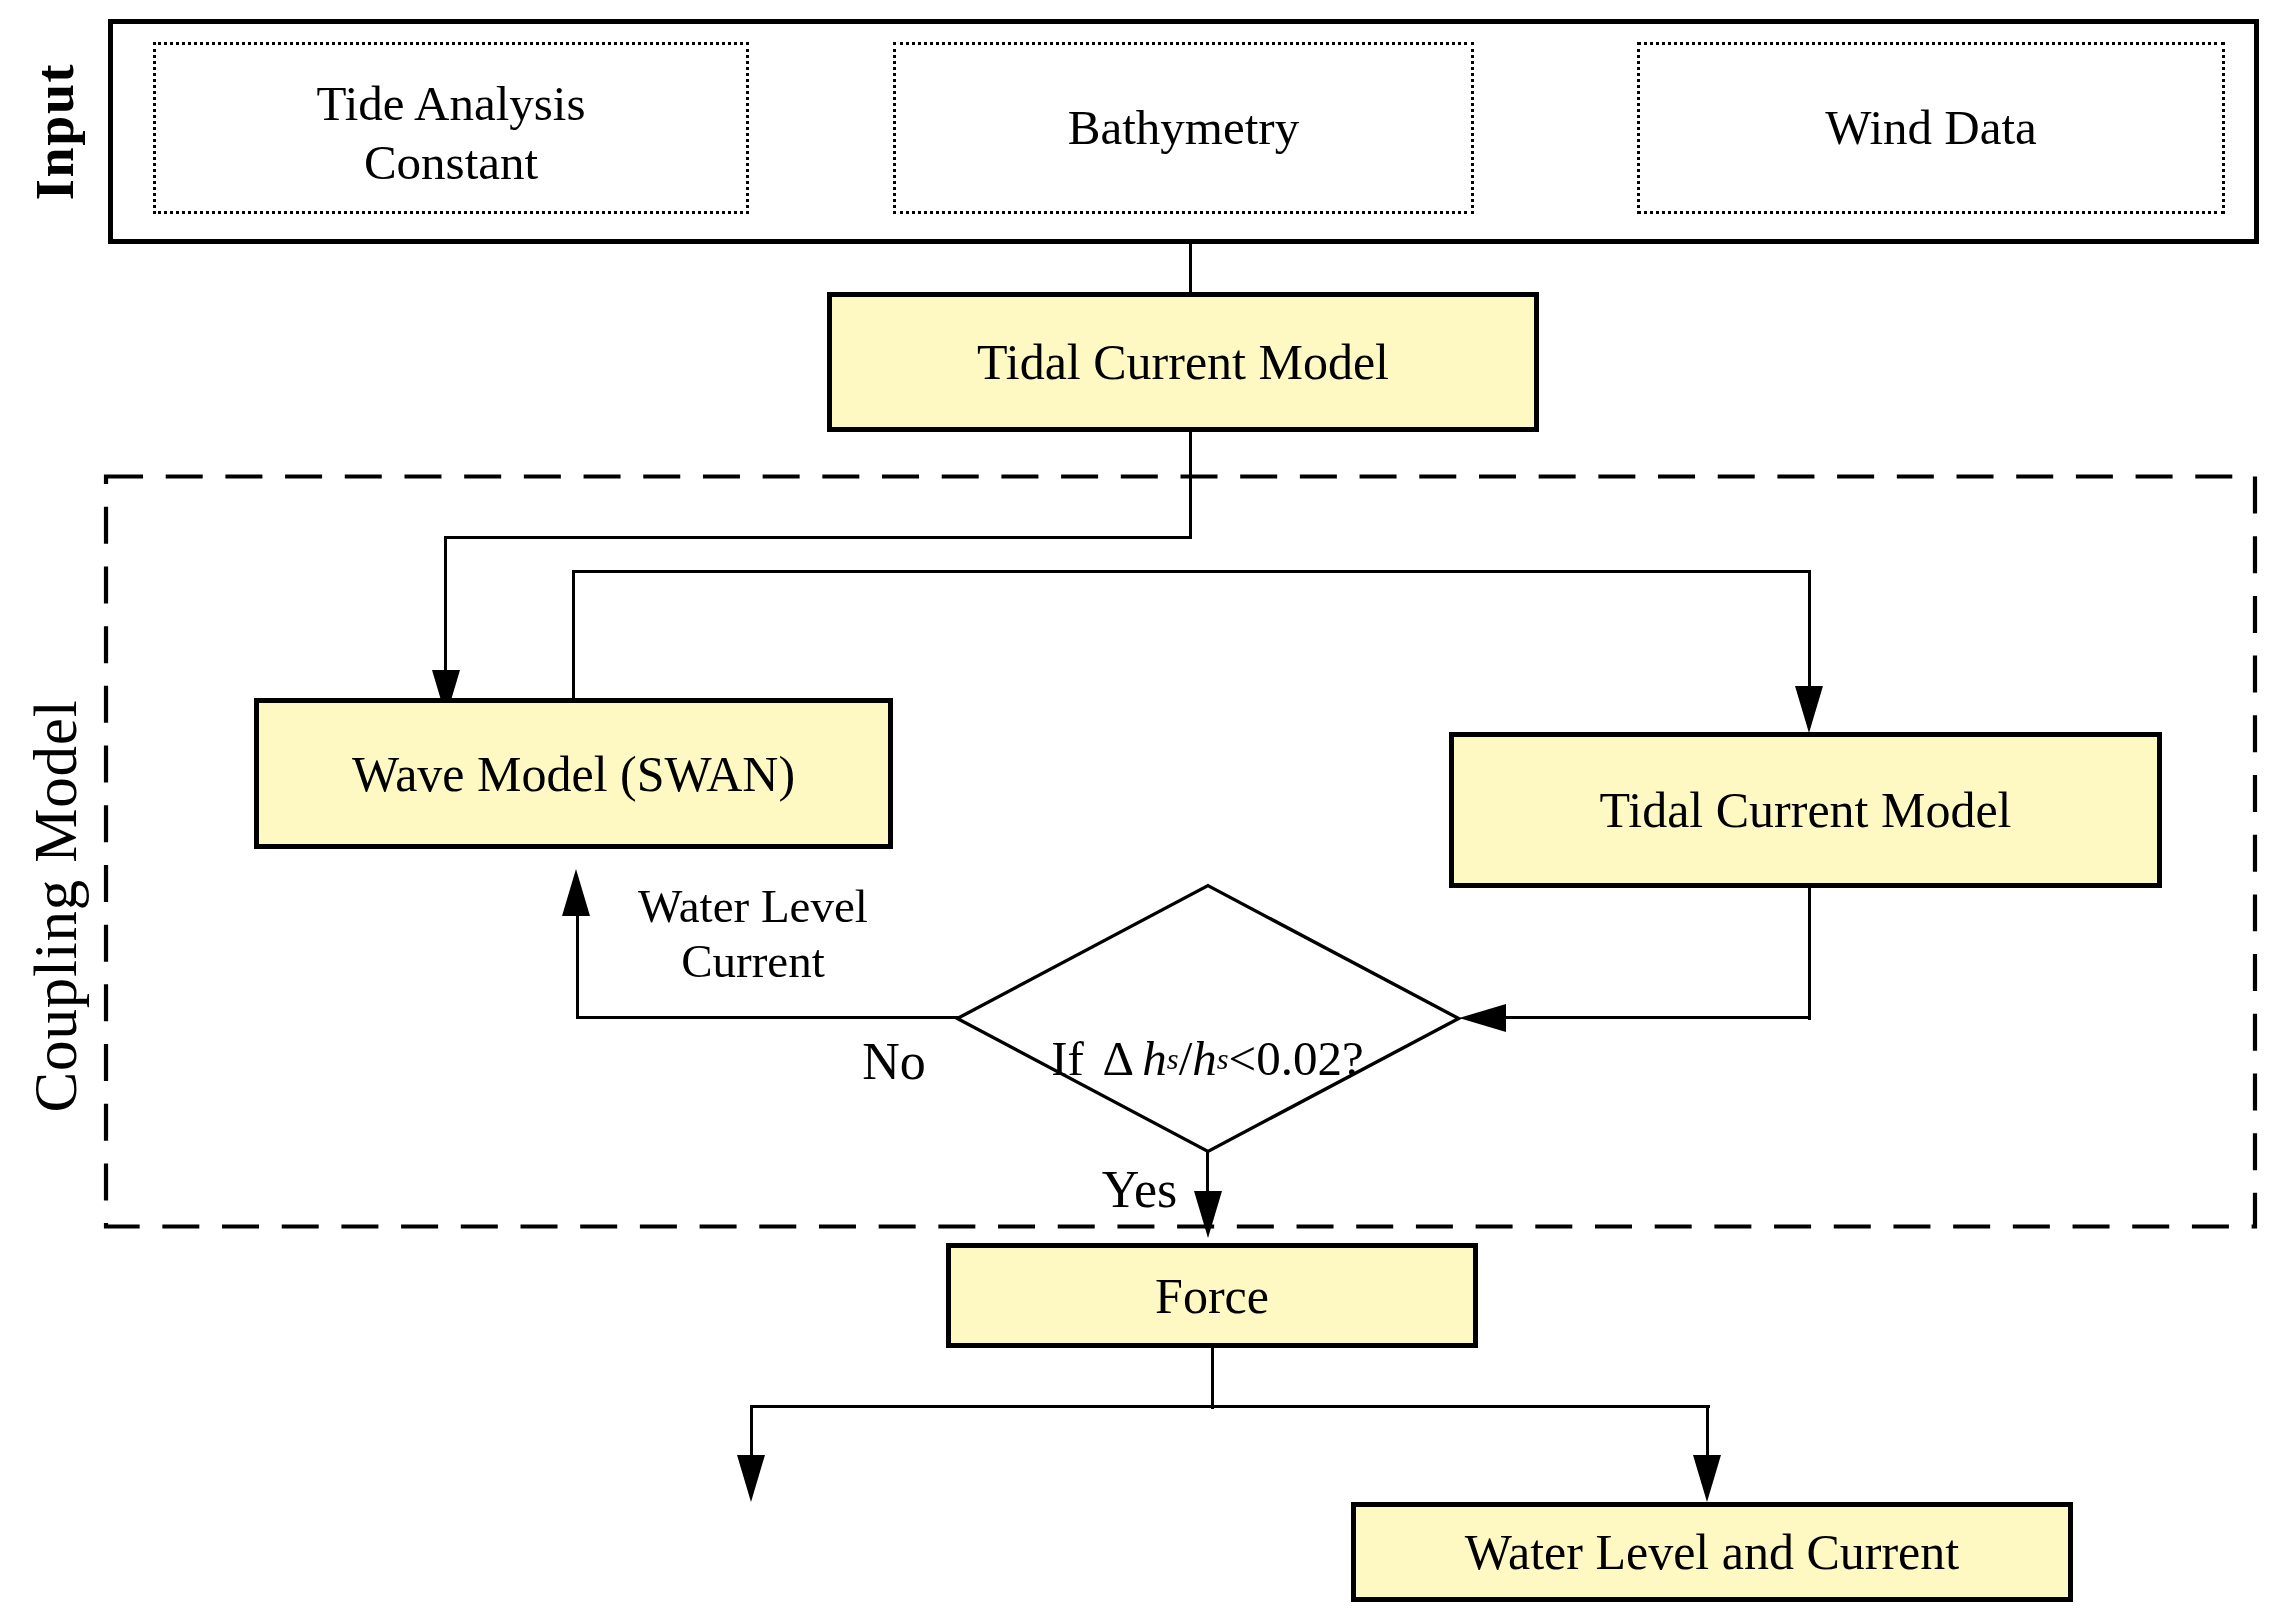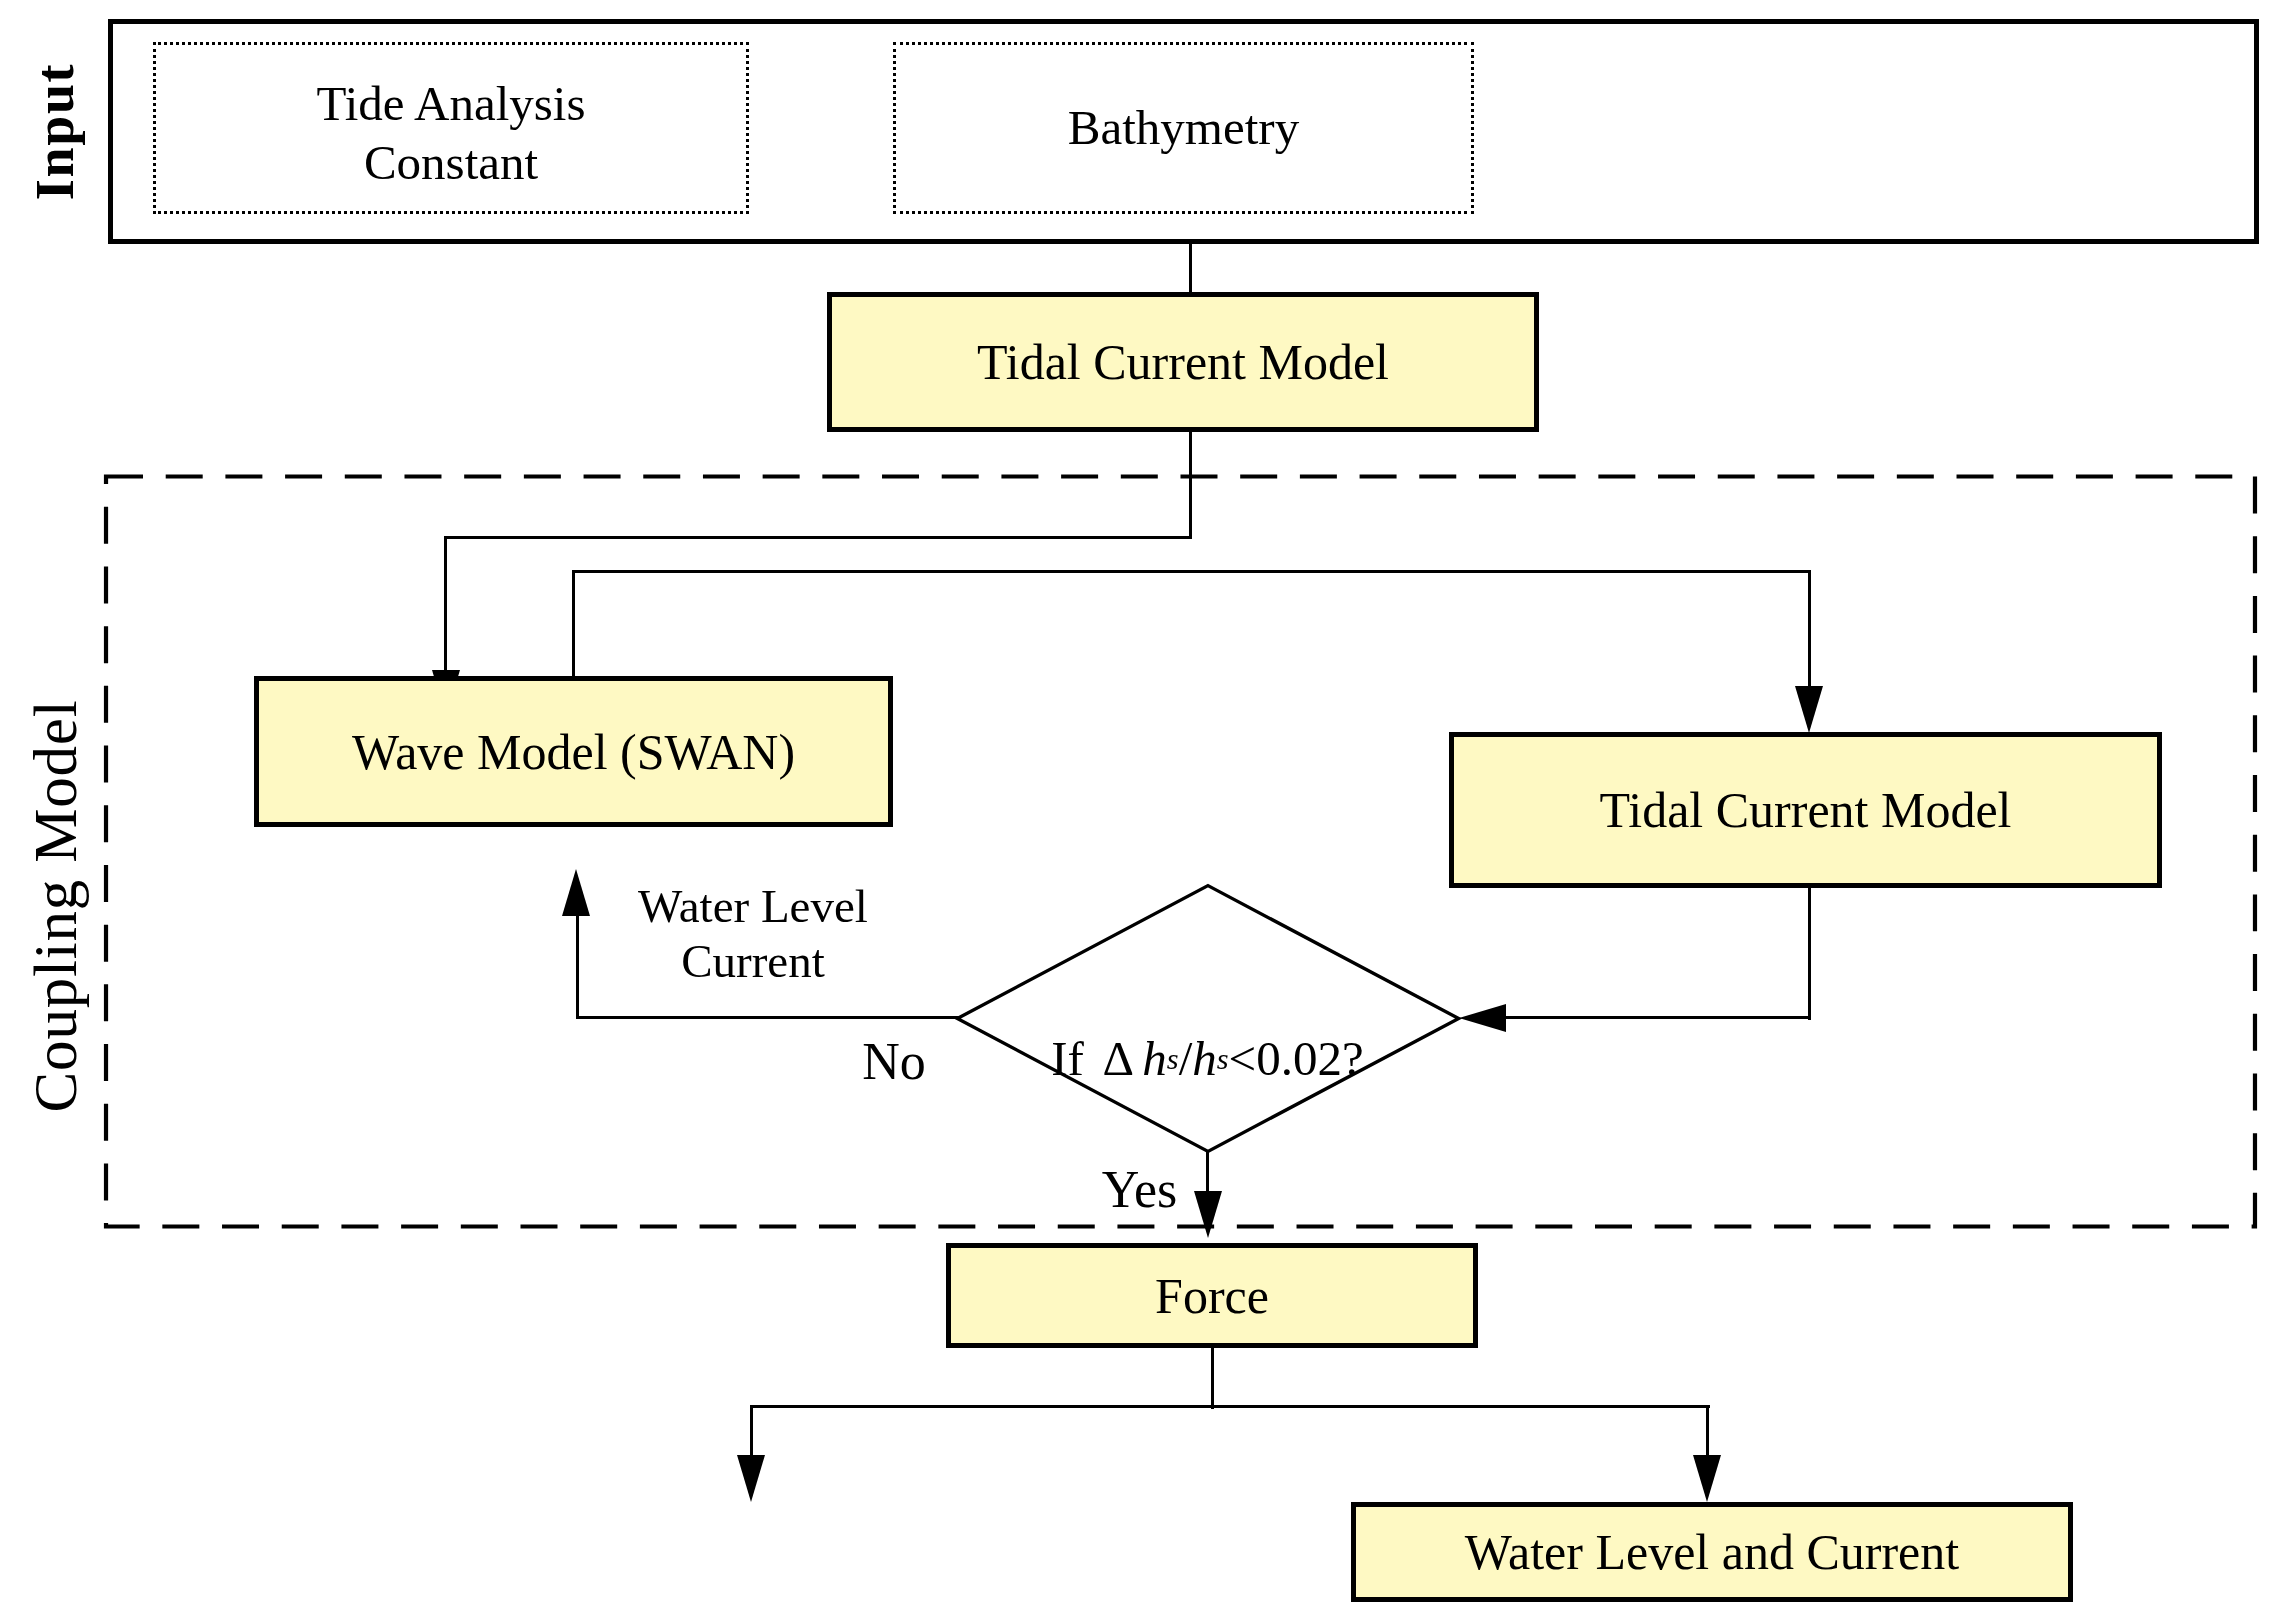--- a/index.html
+++ b/index.html
@@ -82,20 +82,23 @@
   <div class="lbl rot input-title" style="left:-72px;top:98px;width:252px;height:67px;">Input</div>
 
   <div class="dbox" style="left:153px;top:42px;width:596px;height:172px;">
     <span class="wrap2">Tide Analysis Constant</span>
   </div>
 
   <div class="dbox" style="left:893px;top:42px;width:581px;height:172px;">
     <span>Bathymetry</span>
   </div>
 
+  <div class="dbox" style="left:1637px;top:42px;width:588px;height:172px;">
+    <span>Wind Data</span>
+  </div>
 
   <div class="vline" style="left:1189px;top:242px;width:3.4px;height:50px;"></div>
 
   <div class="fbox" style="left:827px;top:292px;width:712px;height:140px;">
     <span>Tidal Current Model</span>
   </div>
 
   <svg style="left:103px;top:474px;" width="2155" height="755" viewBox="0 0 2562 898">
     <rect x="3" y="3" width="2556" height="892" fill="none" stroke="#000" stroke-width="5" stroke-dasharray="44 27"></rect>
   </svg>
@@ -105,21 +108,21 @@
   <div class="vline" style="left:1189px;top:432px;width:3.4px;height:107px;"></div>
   <div class="hline" style="left:444px;top:536px;width:748px;height:3.4px;"></div>
   <div class="vline" style="left:444px;top:539px;width:3.4px;height:131px;"></div>
   <div class="ah-down" style="left:432px;top:670px;"></div>
 
   <div class="vline" style="left:572px;top:570px;width:3.4px;height:146px;"></div>
   <div class="hline" style="left:572px;top:570px;width:1239px;height:3.4px;"></div>
   <div class="vline" style="left:1808px;top:570px;width:3.4px;height:117px;"></div>
   <div class="ah-down" style="left:1795px;top:686px;"></div>
 
-  <div class="fbox" style="left:254px;top:676px;width:639px;height:151px;">
+  <div class="fbox" style="left:254px;top:698px;width:639px;height:151px;">
     <span>Wave Model (SWAN)</span>
   </div>
 
   <div class="fbox" style="left:1449px;top:732px;width:713px;height:156px;">
     <span>Tidal Current Model</span>
   </div>
 
   <div class="vline" style="left:1808px;top:888px;width:3.4px;height:132px;"></div>
   <div class="hline" style="left:1506px;top:1016px;width:305px;height:3.4px;"></div>
   <div class="ah-left" style="left:1459px;top:1004px;"></div>

